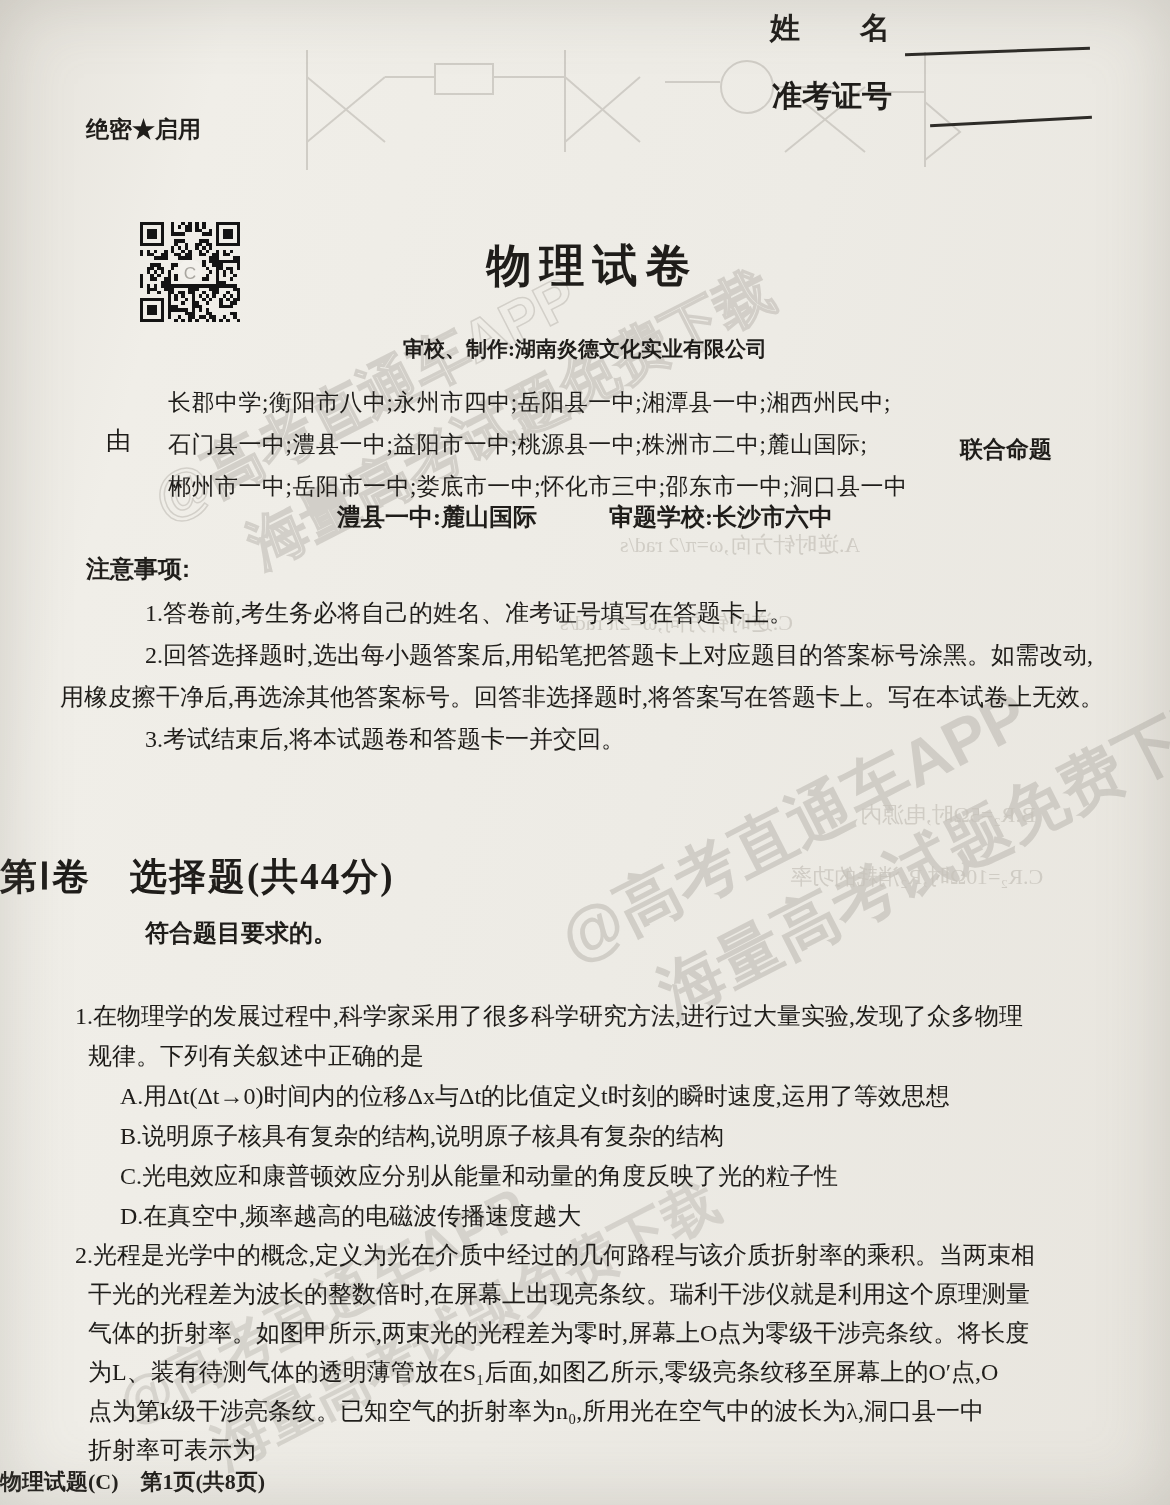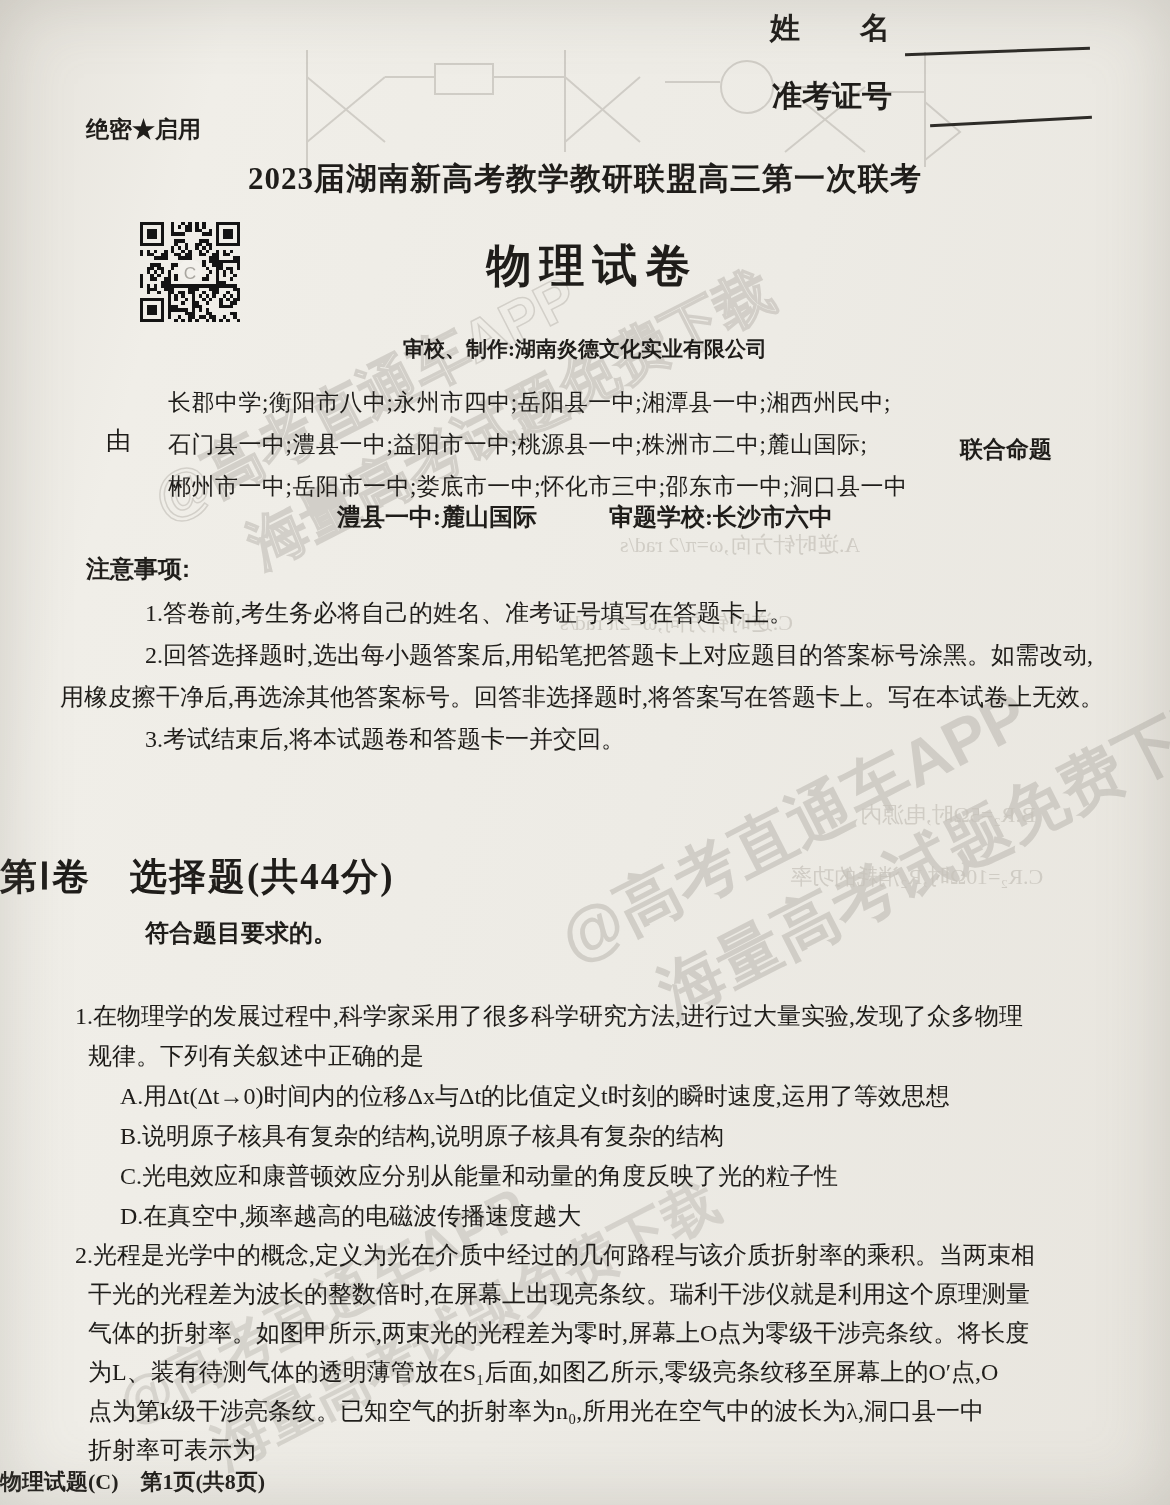--- a/index.html
+++ b/index.html
@@ -102,21 +102,20 @@
   <span class="bleed" style="left:860px;top:800px;">B.R₂=5Ω时,电源内</span>
   <span class="bleed" style="left:790px;top:862px;">C.R₂=10Ω时,R₂消耗的功率</span>
 
   <div class="abs fillrow" style="left:770px;top:8px;">姓　　名</div>
   <div class="fill-line" style="left:905px;top:50px;width:185px;transform:rotate(-2deg);"></div>
   <div class="abs fillrow" style="left:772px;top:76px;">准考证号</div>
   <div class="fill-line" style="left:930px;top:120px;width:162px;transform:rotate(-3deg);"></div>
 
   <div class="abs secrecy">绝密★启用</div>
 
-  <div class="abs exam-title">2023届湖南新高考教学教研联盟高三第一次联考</div>
 
   <div class="abs qr">
     <svg width="100" height="100" viewBox="0 0 29 29" shape-rendering="crispEdges">
       <g id="qr-m" fill="#141414">
           <rect x="0" y="0" width="7" height="1"></rect>
           <rect x="0" y="6" width="7" height="1"></rect>
           <rect x="0" y="1" width="1" height="5"></rect>
           <rect x="6" y="1" width="1" height="5"></rect>
           <rect x="2" y="2" width="3" height="3"></rect>
           <rect x="22" y="0" width="7" height="1"></rect>

